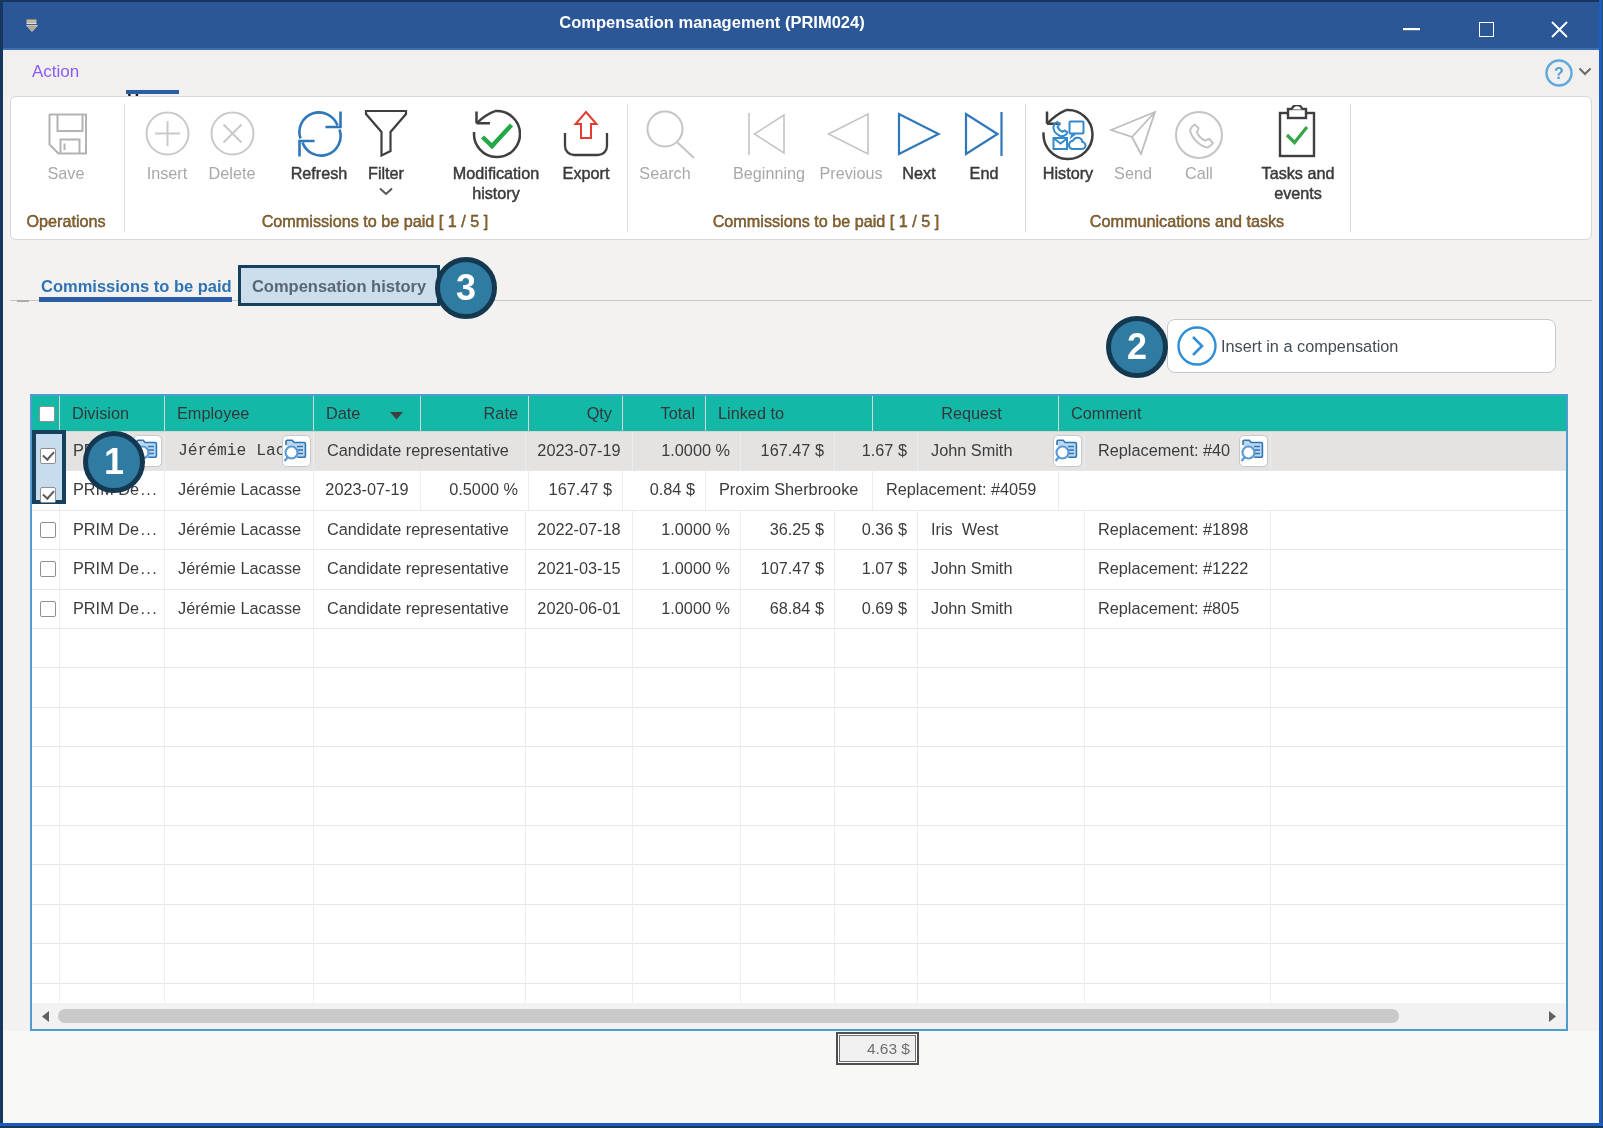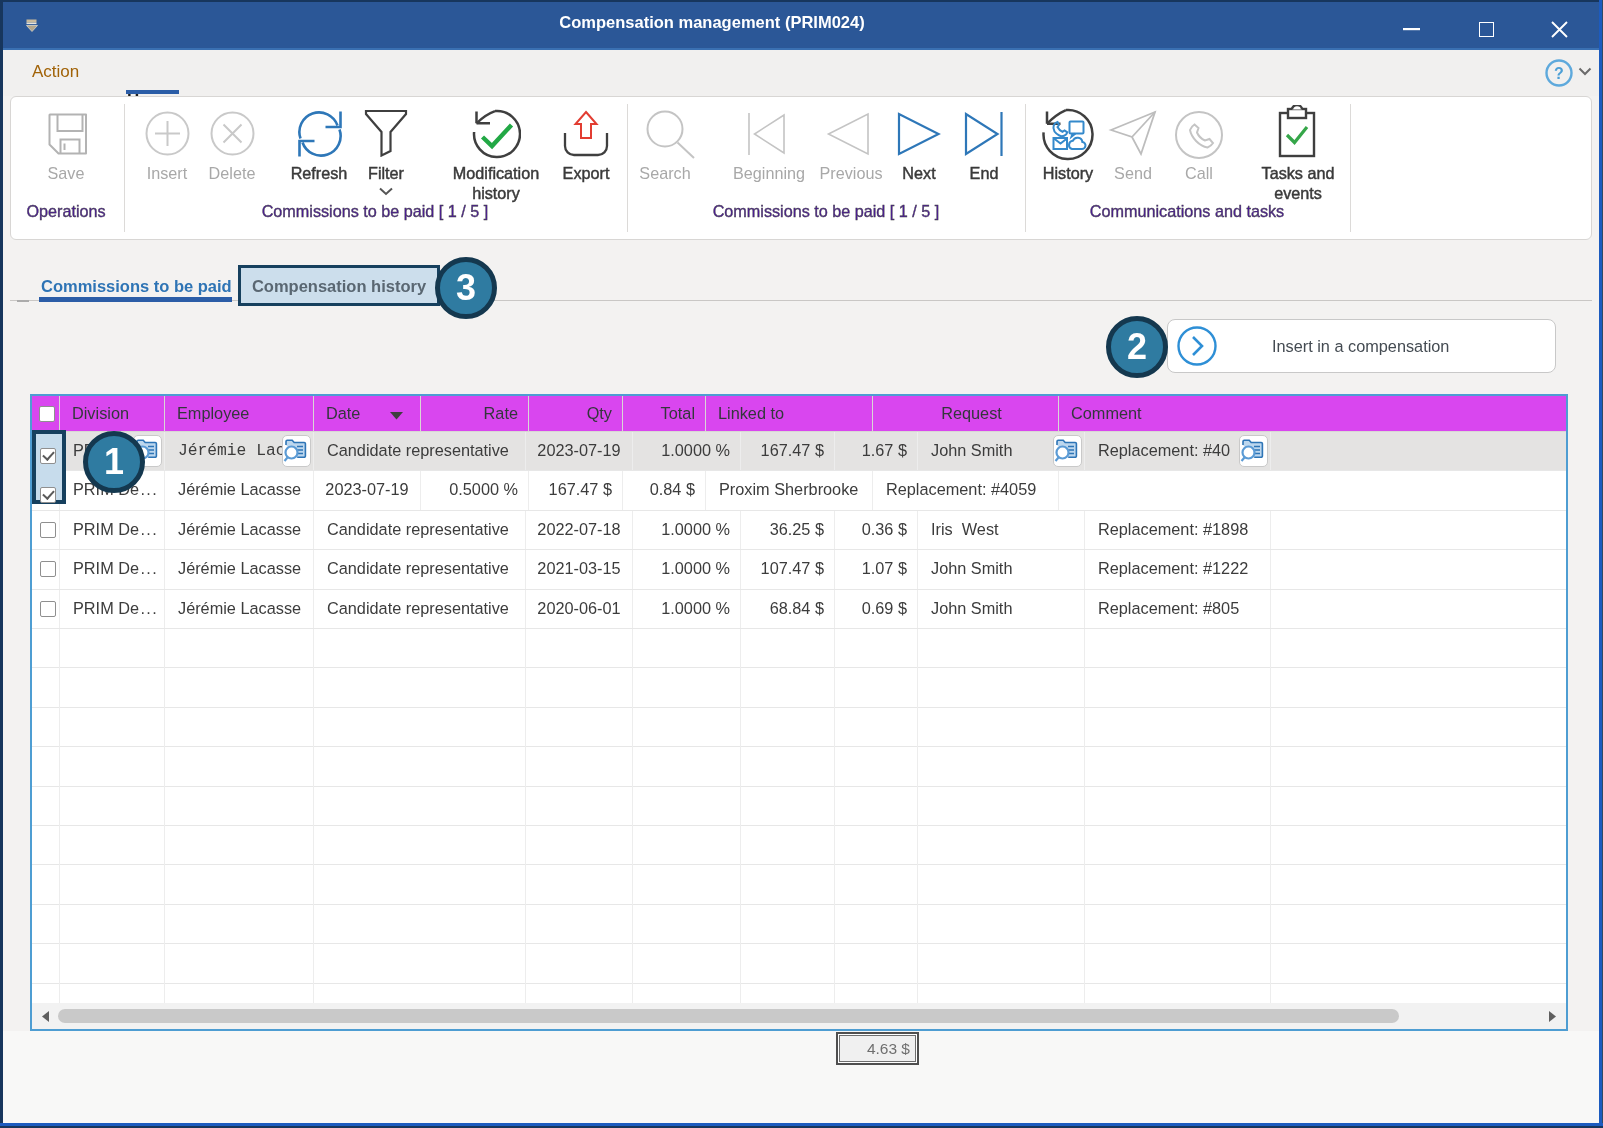--- a/index.html
+++ b/index.html
@@ -9,33 +9,33 @@
   
   .wb-top { left:0; top:0; width:1603px; height:2px; background:#17365D; z-index:50;}
   .wb-left { left:0; top:0; width:3px; height:1128px; background:#17365D; z-index:50;}
   .wb-right { right:0; top:0; width:4px; height:1128px; background:linear-gradient(to right,#1C5BBF 0 3px,#2E4A66 3px); z-index:50;}
   .wb-bottom { left:0; bottom:0; width:1603px; height:5px; background:linear-gradient(to bottom,#1C5BBF 0 3px,#17365D 3px); z-index:50;}
   
   .titlebar { left:0; top:0; width:1603px; height:50px; background:#2B5797; }
   .title-text { left:0; top:13px; width:1424px; text-align:center; color:#FFFFFF; font-size:16.5px; font-weight:bold; }
   
   .menubar { left:3px; top:50px; width:1596px; height:46px; background:#F1F0EF; }
-  .menu-item { top:62px; font-size:17px; color:#a16207; }
+  .menu-item { top:62px; font-size:17px; color:#8b5cf6; }
   
   .ribbon { left:10px; top:96px; width:1582px; height:144px; background:#FFFFFF; border:1px solid #D8D6D4; border-radius:6px; }
   .rdiv { top:104px; width:1px; height:128px; background:#DCDAD8; }
   .rlabel { top:164px; font-size:16.2px; line-height:19.5px; text-align:center; }
   .rlabel.en { color:#3A3A3A; -webkit-text-stroke:0.45px #3A3A3A; }
   .rlabel.dis { color:#A8A8A8; }
-  .glabel { top:202px; font-size:16.2px; color:#4c1d95; text-align:center; -webkit-text-stroke:0.4px #454545; }
+  .glabel { top:212px; font-size:16.2px; color:#a16207; text-align:center; -webkit-text-stroke:0.4px #454545; }
   
   .tabblue { color:#2E74B5; font-weight:bold; font-size:16.5px;text-align:right; }
   
   .grid { left:30px; top:394px; width:1538px; height:637px; border:2px solid #4E9DD2; background:#FFFFFF; overflow:hidden; }
-  .hrow { display:flex; height:36px; background:#d946ef; border-bottom:1px solid #D9D7D5; }
+  .hrow { display:flex; height:36px; background:#14b8a6; border-bottom:1px solid #D9D7D5; }
   .hcell { border-right:1px solid #D9D7D5; font-size:16.3px; color:#33373B; padding:8px 0 0 12px; position:relative; }
   .drow { display:flex; height:39.4px; background:#FFFFFF; border-bottom:1px solid #E7E7E7; }
   .dcell { border-right:1px solid #EDEDED; font-size:16.3px; color:#3C3C3C; padding:9px 0 0 13px; white-space:nowrap; overflow:hidden; position:relative; }
   .num { text-align:right; padding-right:10px; padding-left:0; }
   .ctr { text-align:center; padding-left:0; }
   .cb { width:16px; height:16px; background:#FFFFFF; border:1.5px solid #8F8F8F; border-radius:2px; position:relative; }
   
   .anncircle { border-radius:50%; background:#2F7BA1; border:5px solid #14384F; color:#FFFFFF; font-weight:bold; font-size:36px; text-align:center; z-index:40; width:62px; height:62px; line-height:52px;}
   .cb.ck { background:#FFFFFF; }
   .cb.ck::after { content:""; position:absolute; left:2px; top:2px; width:9px; height:5px; border-left:2.2px solid #5A5A5A; border-bottom:2.2px solid #5A5A5A; transform:rotate(-48deg); }
@@ -206,21 +206,21 @@
 <div class="abs tabblue" style="left:41px; top:277px;">Commissions to be paid</div>
 <div class="abs" style="left:39px; top:297px; width:193px; height:5px; background:#2B5DA7;"></div>
 <div class="abs" style="left:238px; top:265px; width:202px; height:41px; background:#CCDEEC; border:3.5px solid #16405E; z-index:30;"></div>
 <div class="abs" style="left:238px; top:277px; width:202px; text-align:center; font-size:16.5px; font-weight:bold; color:#5A6772; z-index:31;">Compensation history</div>
 
 <div class="abs" style="left:1167px; top:319px; width:389px; height:54px; background:#FFFFFF; border:1.5px solid #C8C8C8; border-radius:8px;"></div>
 <svg class="abs" style="left:1177px; top:326px;" width="40" height="40" viewBox="0 0 40 40" fill="none" stroke="#2E8FD6">
 <circle cx="20" cy="20" r="18.5" stroke-width="2.4"></circle>
 <path d="M16,11 l9,9 -9,9" stroke-width="2.6"></path>
 </svg>
-<div class="abs" style="left:1272px; top:337px; font-size:16.3px; color:#444B52;">Insert in a compensation</div>
+<div class="abs" style="left:1221px; top:337px; font-size:16.3px; color:#444B52;">Insert in a compensation</div>
 <div class="abs" style="left:3px; top:1031px; width:1596px; height:92px; background:#F8F8F7;"></div>
 
 <div class="abs grid">
     <div class="hrow">
   <div class="hcell" style="width:28px;">
         <div class="cb" style="position:absolute; left:7px; top:10px;"></div>
       </div>
   <div class="hcell" style="width:105px;">Division</div>
   <div class="hcell" style="width:149px;">Employee</div>
   <div class="hcell" style="width:107px;">Date<svg style="position:absolute; left:75px; top:15px;" width="15" height="9" viewBox="0 0 15 9">

